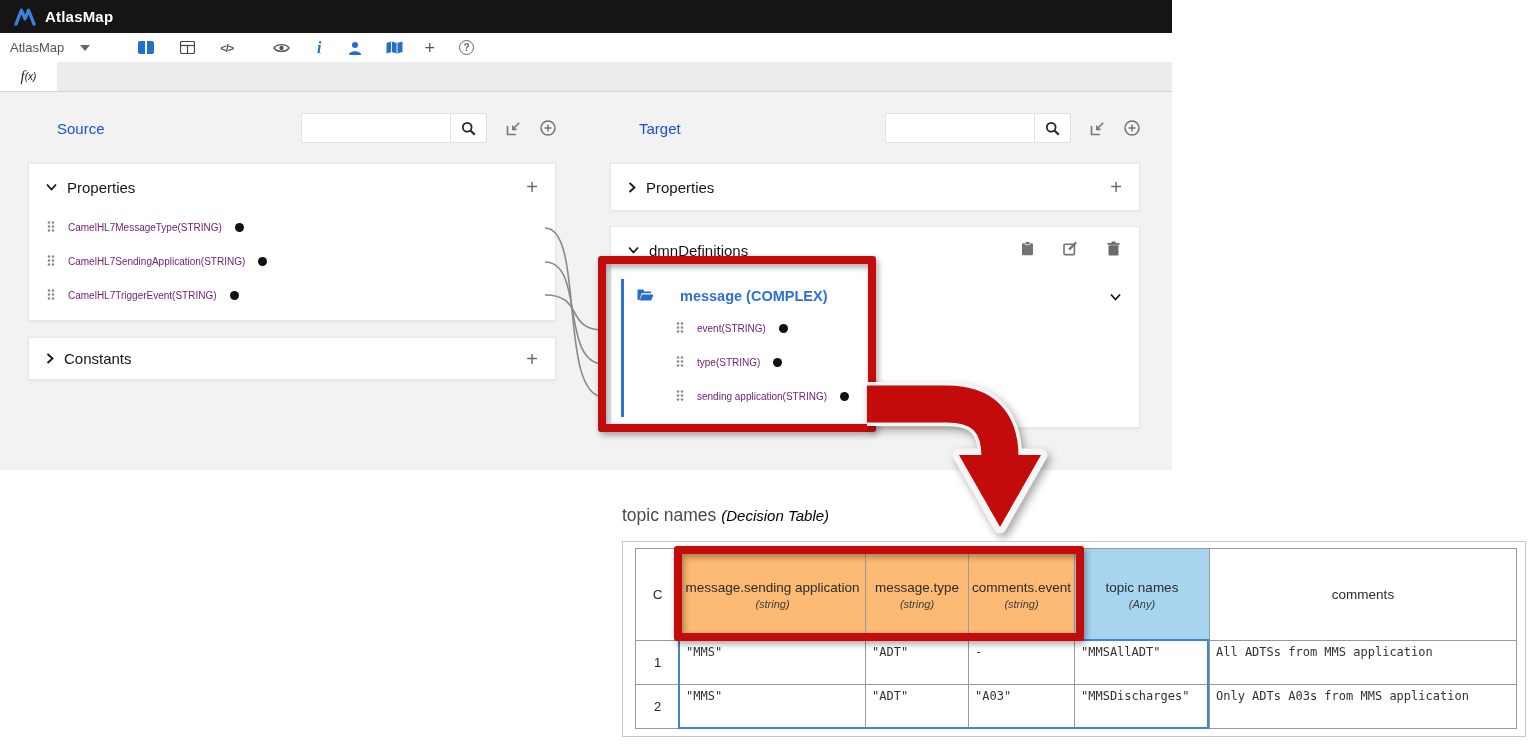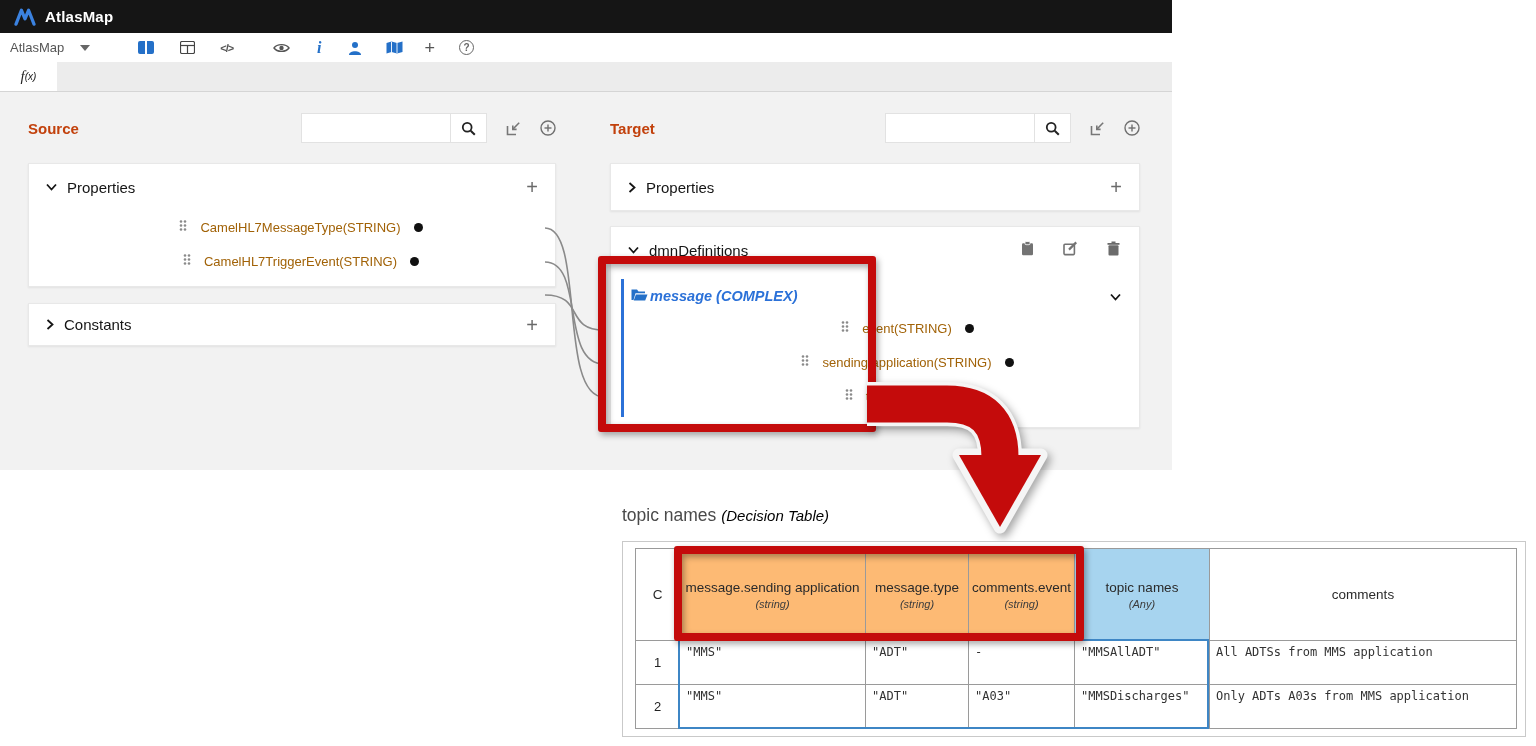--- a/index.html
+++ b/index.html
@@ -25,41 +25,41 @@
   .tabstrip { height:30px; background:#ececec; border-bottom:1px solid #d5d5d5; display:flex; }
   .tab-fx { width:57px; background:#fff; display:flex; align-items:center; justify-content:center; font-size:14px; color:#222; cursor:pointer; }
   .tab-fx i { font-family:"Liberation Serif",serif; font-size:15px; }
   .tab-fx sub { font-size:10px; font-style:italic; }
 
   
   .panel { position:absolute; top:110px; }
   .panel-source { left:28px; width:528px; }
   .panel-target { left:610px; width:530px; }
   .panel-header { height:36px; display:flex; align-items:center; }
-  .panel-title { font-size:15px; font-weight:700; color:#c2410c; }
+  .panel-title { font-size:15px; font-weight:400; color:#1d4ed8;margin-left:29px; }
   .search-group { margin-left:auto; display:flex; align-items:center; }
   .search-box { display:flex; width:186px; height:30px; background:#fff; border:1px solid #e2e2e2; }
   .search-box input { flex:1; border:none; outline:none; font-size:13px; padding:0 8px; min-width:0; }
   .search-btn { width:36px; border-left:1px solid #e2e2e2; display:flex; align-items:center; justify-content:center; cursor:pointer; background:#fff; }
   .hdr-iconbtn { margin-left:19px; display:inline-flex; cursor:pointer; }
 
   .card { background:#fff; border:1px solid #e8e8e8; box-shadow:0 1px 2px rgba(0,0,0,.07); margin-top:17px; }
   .card-header { height:46px; display:flex; align-items:center; padding:0 17px; gap:10px; font-size:15px; color:#151515; }
   .plus-btn { margin-left:auto; font-size:20px; color:#6a6a6a; font-weight:400; line-height:1; cursor:pointer; }
   .chev { display:inline-flex; }
   .fields { padding-bottom:8px; }
-  .field-row { height:34px; display:flex; align-items:center; padding-left:18px; font-size:13px; color:#a16207;justify-content:center; }
+  .field-row { height:34px; display:flex; align-items:center; padding-left:18px; font-size:10px; color:#701a75; }
   .field-row .grip { margin-right:13px; }
   .dot { width:9px; height:9px; border-radius:50%; background:#111; margin-left:13px; flex:0 0 auto; }
 
   
   .dmn-icons { margin-left:auto; display:flex; align-items:center; gap:29px; margin-right:2px; }
   .dmn-group { position:relative; padding:8px 0 14px; }
   .tree-line { position:absolute; left:10px; top:6px; bottom:10px; width:3px; background:#2b71d8; }
-  .group-header { height:30px; display:flex; align-items:center; padding-left:20px; gap:2px;font-style:italic; }
+  .group-header { height:30px; display:flex; align-items:center; padding-left:26px; gap:26px; }
   .group-label { color:#2b71d8; font-weight:600; font-size:14.5px; }
   .group-chev { margin-left:auto; margin-right:18px; }
   .dmn-group .field-row { padding-left:65px; }
   .doc-footer { padding:12px 0 16px 18px; font-size:13px; color:#3c3c3c; }
 
   
   .connections { position:absolute; left:540px; top:215px; width:72px; height:195px; pointer-events:none; }
 
   
   .red-box { position:absolute; border:8px solid #c40b0b; border-radius:3px; filter:drop-shadow(2px 3px 3px rgba(0,0,0,.35)); pointer-events:none; }
@@ -208,20 +208,34 @@
           <span class="grip"><svg width="8" height="13">
                 <g fill="#8a8a8a">
                   <circle cx="2" cy="2.5" r="1.3"></circle>
                   <circle cx="6" cy="2.5" r="1.3"></circle>
                   <circle cx="2" cy="6.5" r="1.3"></circle>
                   <circle cx="6" cy="6.5" r="1.3"></circle>
                   <circle cx="2" cy="10.5" r="1.3"></circle>
                   <circle cx="6" cy="10.5" r="1.3"></circle>
                 </g>
               </svg></span>
+          <span>CamelHL7SendingApplication(STRING)</span>
+          <span class="dot"></span>
+        </div>
+        <div class="field-row">
+          <span class="grip"><svg width="8" height="13">
+                <g fill="#8a8a8a">
+                  <circle cx="2" cy="2.5" r="1.3"></circle>
+                  <circle cx="6" cy="2.5" r="1.3"></circle>
+                  <circle cx="2" cy="6.5" r="1.3"></circle>
+                  <circle cx="6" cy="6.5" r="1.3"></circle>
+                  <circle cx="2" cy="10.5" r="1.3"></circle>
+                  <circle cx="6" cy="10.5" r="1.3"></circle>
+                </g>
+              </svg></span>
           <span>CamelHL7TriggerEvent(STRING)</span>
           <span class="dot"></span>
         </div>
       </div>
     </div>
 
     <div class="card" style="margin-top:16px">
       <div class="card-header" style="height:41px">
         <span class="chev">
             <svg width="8" height="11" viewBox="0 0 8 11">
@@ -331,35 +345,35 @@
           <span class="grip"><svg width="8" height="13">
                 <g fill="#8a8a8a">
                   <circle cx="2" cy="2.5" r="1.3"></circle>
                   <circle cx="6" cy="2.5" r="1.3"></circle>
                   <circle cx="2" cy="6.5" r="1.3"></circle>
                   <circle cx="6" cy="6.5" r="1.3"></circle>
                   <circle cx="2" cy="10.5" r="1.3"></circle>
                   <circle cx="6" cy="10.5" r="1.3"></circle>
                 </g>
               </svg></span>
+          <span>type(STRING)</span>
+          <span class="dot"></span>
+        </div>
+        <div class="field-row">
+          <span class="grip"><svg width="8" height="13">
+                <g fill="#8a8a8a">
+                  <circle cx="2" cy="2.5" r="1.3"></circle>
+                  <circle cx="6" cy="2.5" r="1.3"></circle>
+                  <circle cx="2" cy="6.5" r="1.3"></circle>
+                  <circle cx="6" cy="6.5" r="1.3"></circle>
+                  <circle cx="2" cy="10.5" r="1.3"></circle>
+                  <circle cx="6" cy="10.5" r="1.3"></circle>
+                </g>
+              </svg></span>
           <span>sending application(STRING)</span>
-          <span class="dot"></span>
-        </div>
-        <div class="field-row">
-          <span class="grip"><svg width="8" height="13">
-                <g fill="#8a8a8a">
-                  <circle cx="2" cy="2.5" r="1.3"></circle>
-                  <circle cx="6" cy="2.5" r="1.3"></circle>
-                  <circle cx="2" cy="6.5" r="1.3"></circle>
-                  <circle cx="6" cy="6.5" r="1.3"></circle>
-                  <circle cx="2" cy="10.5" r="1.3"></circle>
-                  <circle cx="6" cy="10.5" r="1.3"></circle>
-                </g>
-              </svg></span>
-          <span>type(STRING)</span>
           <span class="dot"></span>
         </div>
       </div>
     </div>
   </div>
 
   <svg class="connections" viewBox="0 0 72 195">
     <path d="M5 13 C45 13, 18 182, 64 182" fill="none" stroke="#8a8a8a" stroke-width="1.6"></path>
     <path d="M5 47 C45 47, 20 149, 64 149" fill="none" stroke="#8a8a8a" stroke-width="1.6"></path>
     <path d="M5 80 C45 80, 24 115, 64 115" fill="none" stroke="#8a8a8a" stroke-width="1.6"></path>

